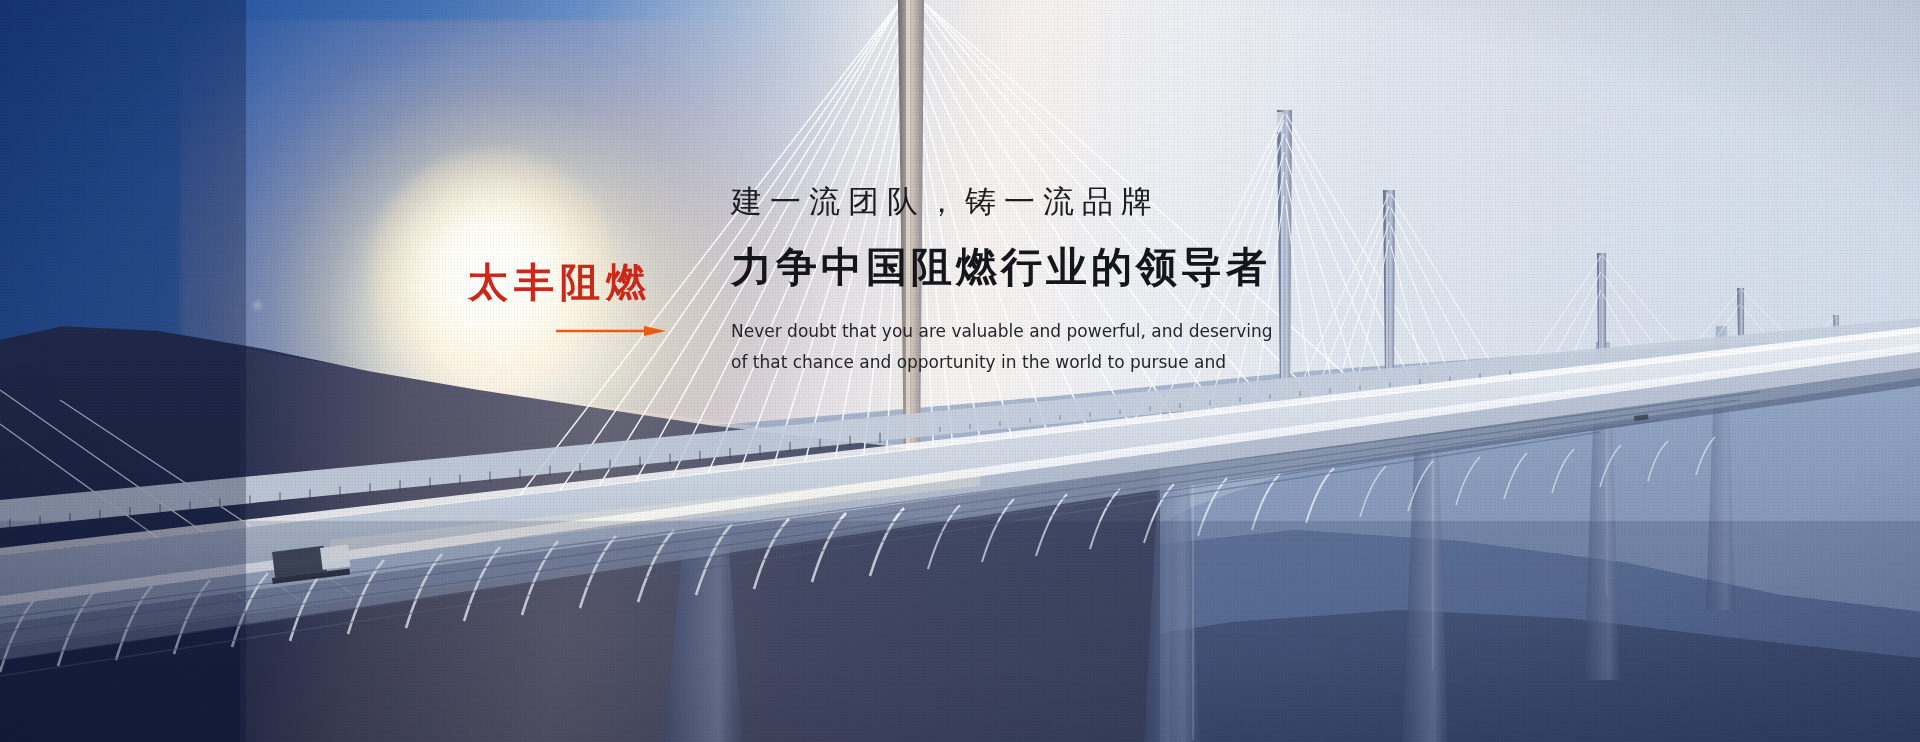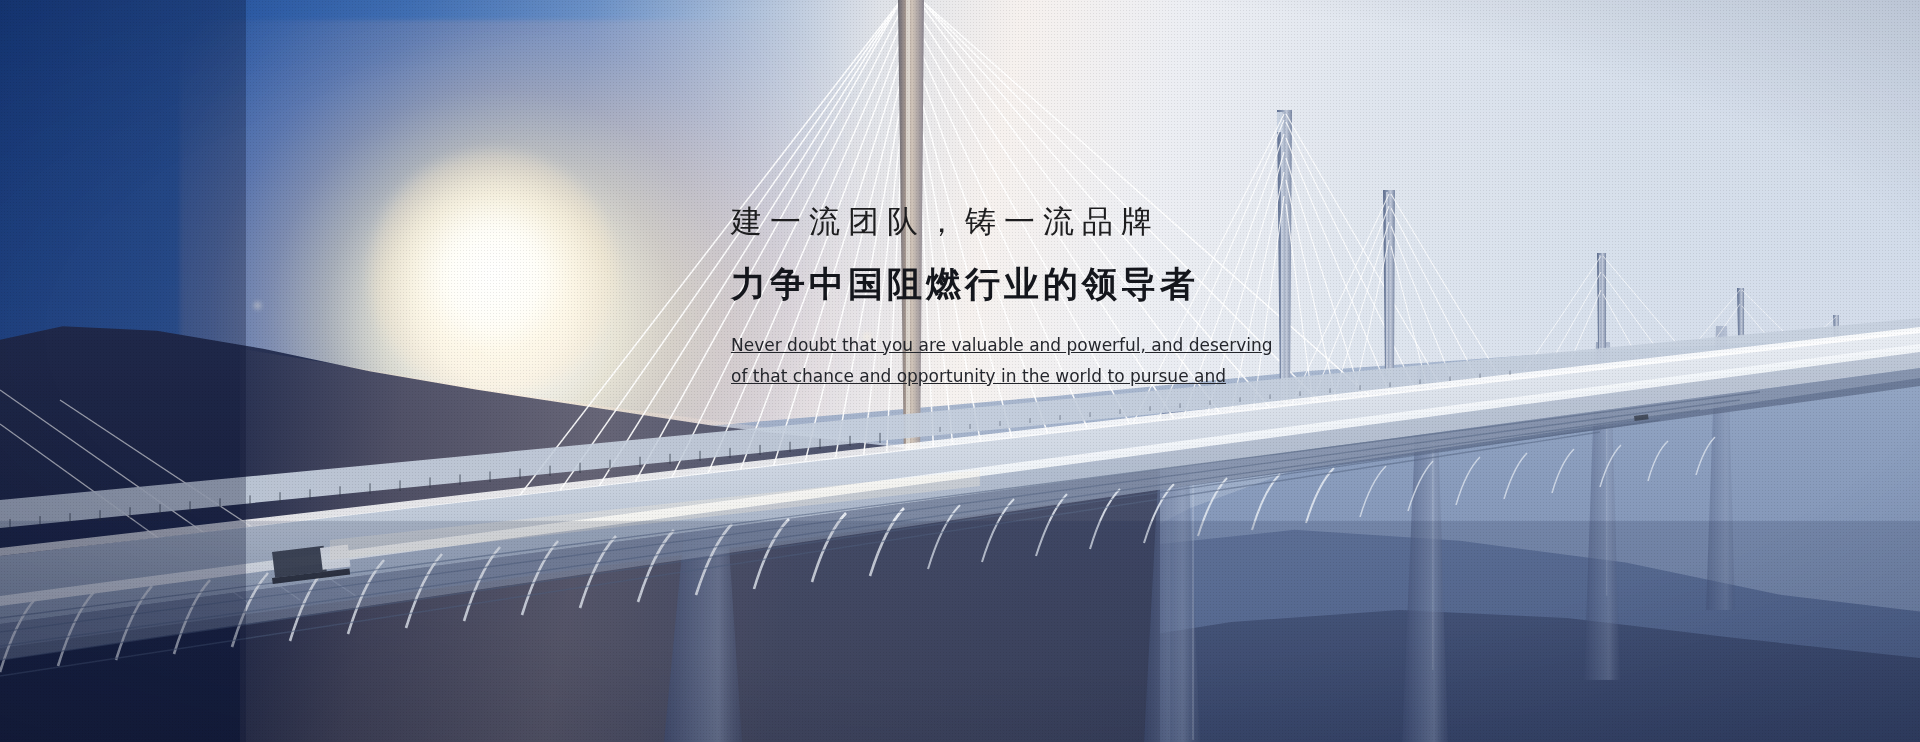--- a/index.html
+++ b/index.html
@@ -154,48 +154,48 @@
     color:#cc2819;
     line-height:1;
     white-space:nowrap;
     text-shadow:0 1px 0 rgba(255,255,255,.35);
   }
   .logo-arrow{
     position:absolute; left:88px; top:62px;
     width:110px; height:14px;
   }
 
-  .copy{position:absolute; left:731px; top:204px; width:620px;}
+  .copy{position:absolute; left:731px; top:184px; width:620px;}
   .sub-head{
     font-family:"DejaVu Serif","Liberation Serif",serif;
     font-size:31px;
     letter-spacing:8px;
     color:#1d1d1f;
     line-height:1.1;
     white-space:nowrap;
   }
   .main-head{
     margin-top:27px;
     font-family:"DejaVu Sans","Liberation Sans",sans-serif;
     font-weight:bold;
-    font-size:35px;
+    font-size:41px;
     letter-spacing:4px;
     color:#14161c;
     line-height:1.1;
     white-space:nowrap;
   }
   .desc{
     margin-top:26px;
     font-family:"DejaVu Sans","Liberation Sans",sans-serif;
     font-size:17px;
     line-height:1.82;
     color:#24262c;
     max-width:565px;
   }
-  .desc span{display:block;text-decoration:underline;}
+  .desc span{display:block;}
 </style>
 </head>
 <body>
 
 <div class="stage">
 
   <div class="sky"></div>
   <div class="sun-glow"></div>
   <div class="sun-core"></div>
   <div class="flare" style="left:300px;top:372px;width:26px;height:26px;"></div>
@@ -505,20 +505,27 @@
     </svg>
   </div>
 
   <div class="panel-dark"></div>
   <div class="band-bottom"></div>
   <div class="vignette"></div>
   <div class="halftone"></div>
 
   <div class="content">
 
+    <div class="logo">
+      <div class="logo-text">太丰阻燃</div>
+      <svg class="logo-arrow" viewBox="0 0 110 14">
+        <line x1="0" y1="7" x2="98" y2="7" stroke="#ea5a10" stroke-width="2.4"></line>
+        <polygon points="88,2 110,7 88,12" fill="#ea5a10"></polygon>
+      </svg>
+    </div>
 
     <div class="copy">
       <div class="sub-head">建一流团队，铸一流品牌</div>
       <div class="main-head">力争中国阻燃行业的领导者</div>
       <div class="desc">
         <span>Never doubt that you are valuable and powerful, and deserving</span>
         <span> of that chance and opportunity in the world to pursue and</span>
       </div>
     </div>
 

